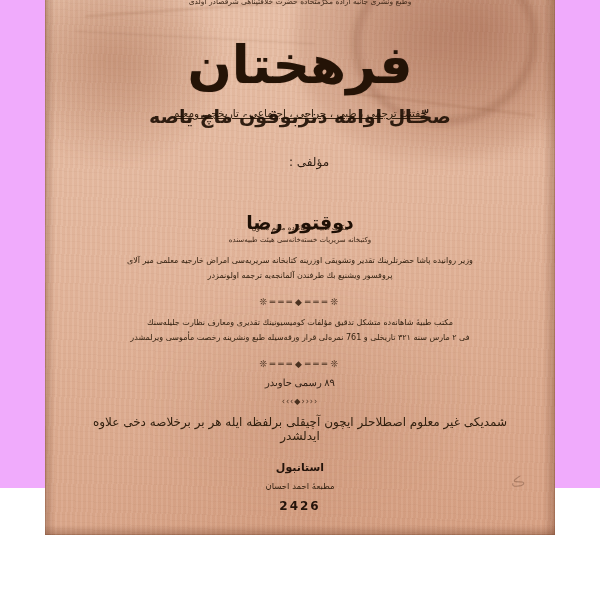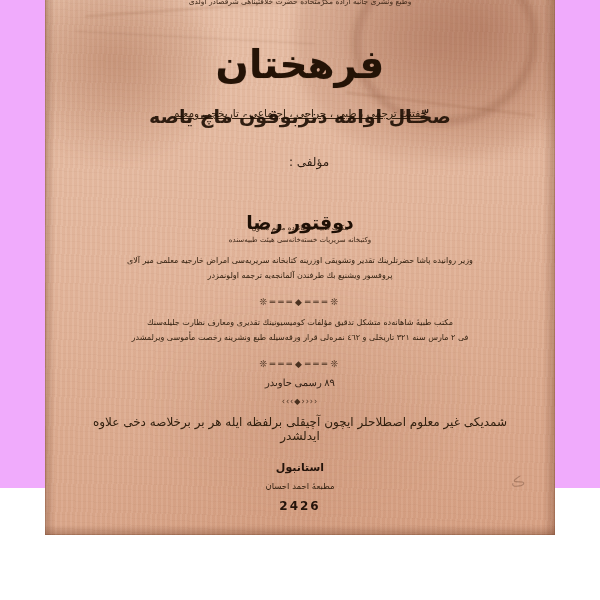--- a/index.html
+++ b/index.html
@@ -141,21 +141,21 @@
     padding: 0 36px;
     font-size: 7.5px;
     line-height: 15px;
     letter-spacing: 0.2px;
     color: #3a2414;
     opacity: 0.95;
   }
 
   .main-title {
     top: 86px;
-    font-size: 39px;
+    font-size: 52px;
     line-height: 52px;
     font-weight: bold;
     color: #241306;
     letter-spacing: 1px;
     text-shadow: 0 0 1px rgba(60,30,15,0.35);
   }
 
   .subtitle {
     top: 152px;
     font-size: 10.5px;
@@ -312,21 +312,21 @@
 وكتبخانه سريريات خسته‌خانه‌سى هيئت طبيه‌سنده</div>
 
       <div class="blk author-name">دوقتور رضا</div>
 
       <div class="blk para-1">وزير روانيده پاشا حضرتلرينك تقدير وتشويقى اوزرينه كتابخانه سريريه‌سى امراض خارجيه معلمى مير آلاى
 پروفسور ويشنيع بك طرفندن آلمانجه‌يه ترجمه اولونمزدر</div>
 
       <div class="orn orn-1">❊═══◆═══❊</div>
 
       <div class="blk para-2">مكتب طبيهٔ شاهانه‌ده متشكل تدقيق مؤلفات كوميسيونينك تقديرى ومعارف نظارت جليله‌سنك
-فى ٢ مارس سنه ٣٢١ تاريخلى و ٤٦٢ نمره‌لى قرار ورقه‌سيله طبع ونشرينه رخصت مأموسى ويرلمشدر</div>
+فى ٢ مارس سنه ٣٢١ تاريخلى و 761 نمره‌لى قرار ورقه‌سيله طبع ونشرينه رخصت مأموسى ويرلمشدر</div>
 
       <div class="orn orn-2">❊═══◆═══❊</div>
 
       <div class="blk edition">٨٩ رسمى حاوىدر</div>
 
       <div class="orn orn-3">‹‹‹‹◆›››</div>
 
       <div class="blk para-3">شمديكى غير معلوم اصطلاحلر ايچون آچيقلى برلفظه ايله هر بر برخلاصه دخى علاوه ايدلشدر</div>
 
       <div class="blk place">استانبول</div>

